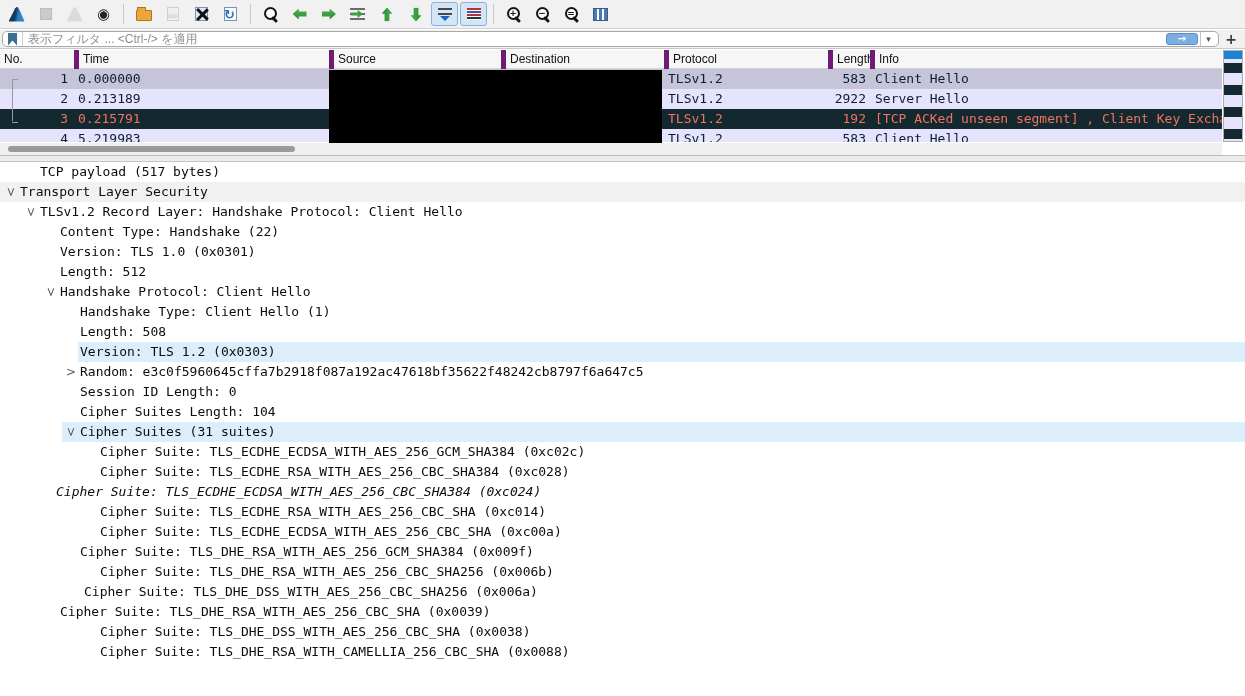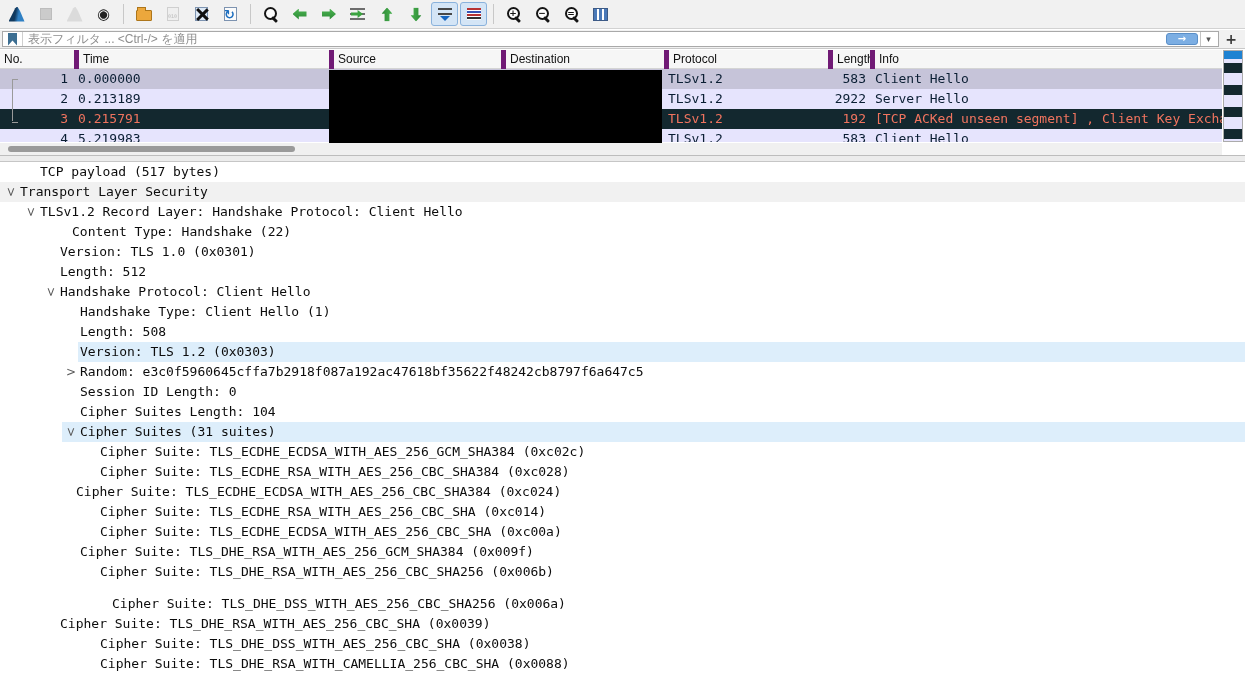--- a/index.html
+++ b/index.html
@@ -62,21 +62,21 @@
   .ic-auto-scroll::after { content:""; position:absolute; left:2px; bottom:0;
         border-left:5px solid transparent; border-right:5px solid transparent; border-top:5px solid #1565c0; }
   .ic-colorize { width:14px; height:12px;
         background:linear-gradient(#b73333 0 2px,#fff 2px 3px,#3656b7 3px 5px,#fff 5px 6px,#b73333 6px 8px,#fff 8px 9px,#333 9px 11px,#fff 11px 12px); }
   .ic-resize-columns { width:15px; height:13px; border:1px solid #3c5a86;
         background:linear-gradient(90deg,#4a79b8 0 3px,#fff 3px 5px,#4a79b8 5px 8px,#fff 8px 10px,#4a79b8 10px 13px); }
 
   
   .filterbar { position:absolute; left:0; top:30px; width:100%; height:19px; background:#f1f1f1;
                border-bottom:1px solid #c9c9c9; display:flex; align-items:center; padding:1px 2px; }
-  .filter-input { flex:1; height:16px; background:#fff; border:1px solid #a9a9a9; border-radius:0;
+  .filter-input { flex:1; height:16px; background:#fff; border:1px solid #a9a9a9; border-radius:5px;
                   display:flex; align-items:center; position:relative; }
   .bookmark-btn { width:20px; height:100%; border:none; border-right:1px solid #cfcfcf; background:transparent;
                   display:flex; align-items:center; justify-content:center; }
   .bookmark-icon { width:9px; height:13px; background:#3c6e92;
                   clip-path:polygon(0 0,100% 0,100% 100%,50% 62%,0 100%); }
   .filter-placeholder { color:#8e8e8e; font-size:12px; padding-left:5px; flex:1; white-space:nowrap; overflow:hidden; }
   .apply-btn { width:32px; height:12px; border:1px solid #5a8fc8; border-radius:3px; background:#7caee3;
                color:#fff; font:700 10px/10px "DejaVu Sans",sans-serif; margin-right:2px; }
   .filter-caret { width:16px; height:14px; border:none; border-left:1px solid #c4c4c4; background:transparent;
                   color:#555; font-size:9px; margin-right:2px; }
@@ -237,37 +237,37 @@
       <div class="thumb"></div>
     </div>
   </div>
 
   <div class="splitter"></div>
 
   <div class="details" id="details">
       <div class="dline"><span class="dtext" style="padding-left: 40px;">TCP payload (517 bytes)</span></div>
       <div class="dline"><span class="dhl" style="background: rgb(241, 241, 241); left: 0px;"></span><span class="exp open" style="left: 4px;">&gt;</span><span class="dtext" style="padding-left: 20px;">Transport Layer Security</span></div>
       <div class="dline"><span class="exp open" style="left: 24px;">&gt;</span><span class="dtext" style="padding-left: 40px;">TLSv1.2 Record Layer: Handshake Protocol: Client Hello</span></div>
-      <div class="dline"><span class="dtext" style="padding-left: 60px; margin-left: 12px;">Content Type: Handshake (22)</span></div>
+      <div class="dline"><span class="dtext" style="padding-left: 60px;">Content Type: Handshake (22)</span></div>
       <div class="dline"><span class="dtext" style="padding-left: 60px;">Version: TLS 1.0 (0x0301)</span></div>
       <div class="dline"><span class="dtext" style="padding-left: 60px;">Length: 512</span></div>
       <div class="dline"><span class="exp open" style="left: 44px;">&gt;</span><span class="dtext" style="padding-left: 60px;">Handshake Protocol: Client Hello</span></div>
       <div class="dline"><span class="dtext" style="padding-left: 80px;">Handshake Type: Client Hello (1)</span></div>
       <div class="dline"><span class="dtext" style="padding-left: 80px;">Length: 508</span></div>
       <div class="dline"><span class="dhl" style="background: rgb(221, 238, 251); left: 78px;"></span><span class="dtext" style="padding-left: 80px;">Version: TLS 1.2 (0x0303)</span></div>
       <div class="dline"><span class="exp closed" style="left: 64px;">&gt;</span><span class="dtext" style="padding-left: 80px;">Random: e3c0f5960645cffa7b2918f087a192ac47618bf35622f48242cb8797f6a647c5</span></div>
       <div class="dline"><span class="dtext" style="padding-left: 80px;">Session ID Length: 0</span></div>
       <div class="dline"><span class="dtext" style="padding-left: 80px;">Cipher Suites Length: 104</span></div>
       <div class="dline"><span class="dhl" style="background: rgb(221, 238, 251); left: 62px;"></span><span class="exp open" style="left: 64px;">&gt;</span><span class="dtext" style="padding-left: 80px;">Cipher Suites (31 suites)</span></div>
       <div class="dline"><span class="dtext" style="padding-left: 100px;">Cipher Suite: TLS_ECDHE_ECDSA_WITH_AES_256_GCM_SHA384 (0xc02c)</span></div>
       <div class="dline"><span class="dtext" style="padding-left: 100px;">Cipher Suite: TLS_ECDHE_RSA_WITH_AES_256_CBC_SHA384 (0xc028)</span></div>
-      <div class="dline"><span class="dtext" style="padding-left: 76px;">Cipher Suite: TLS_ECDHE_ECDSA_WITH_AES_256_CBC_SHA384 (0xc024)</span></div>
+      <div class="dline"><span class="dtext" style="padding-left: 56px; font-style: italic;">Cipher Suite: TLS_ECDHE_ECDSA_WITH_AES_256_CBC_SHA384 (0xc024)</span></div>
       <div class="dline"><span class="dtext" style="padding-left: 100px;">Cipher Suite: TLS_ECDHE_RSA_WITH_AES_256_CBC_SHA (0xc014)</span></div>
       <div class="dline"><span class="dtext" style="padding-left: 100px;">Cipher Suite: TLS_ECDHE_ECDSA_WITH_AES_256_CBC_SHA (0xc00a)</span></div>
       <div class="dline"><span class="dtext" style="padding-left: 80px;">Cipher Suite: TLS_DHE_RSA_WITH_AES_256_GCM_SHA384 (0x009f)</span></div>
       <div class="dline"><span class="dtext" style="padding-left: 100px;">Cipher Suite: TLS_DHE_RSA_WITH_AES_256_CBC_SHA256 (0x006b)</span></div>
-      <div class="dline"><span class="dtext" style="padding-left: 112px; margin-top: 12px;">Cipher Suite: TLS_DHE_DSS_WITH_AES_256_CBC_SHA256 (0x006a)</span></div>
+      <div class="dline"><span class="dtext" style="padding-left: 84px;">Cipher Suite: TLS_DHE_DSS_WITH_AES_256_CBC_SHA256 (0x006a)</span></div>
       <div class="dline"><span class="dtext" style="padding-left: 60px;">Cipher Suite: TLS_DHE_RSA_WITH_AES_256_CBC_SHA (0x0039)</span></div>
       <div class="dline"><span class="dtext" style="padding-left: 100px;">Cipher Suite: TLS_DHE_DSS_WITH_AES_256_CBC_SHA (0x0038)</span></div>
       <div class="dline"><span class="dtext" style="padding-left: 100px;">Cipher Suite: TLS_DHE_RSA_WITH_CAMELLIA_256_CBC_SHA (0x0088)</span></div>
     </div>
 
 </div>
 
 </body></html>

